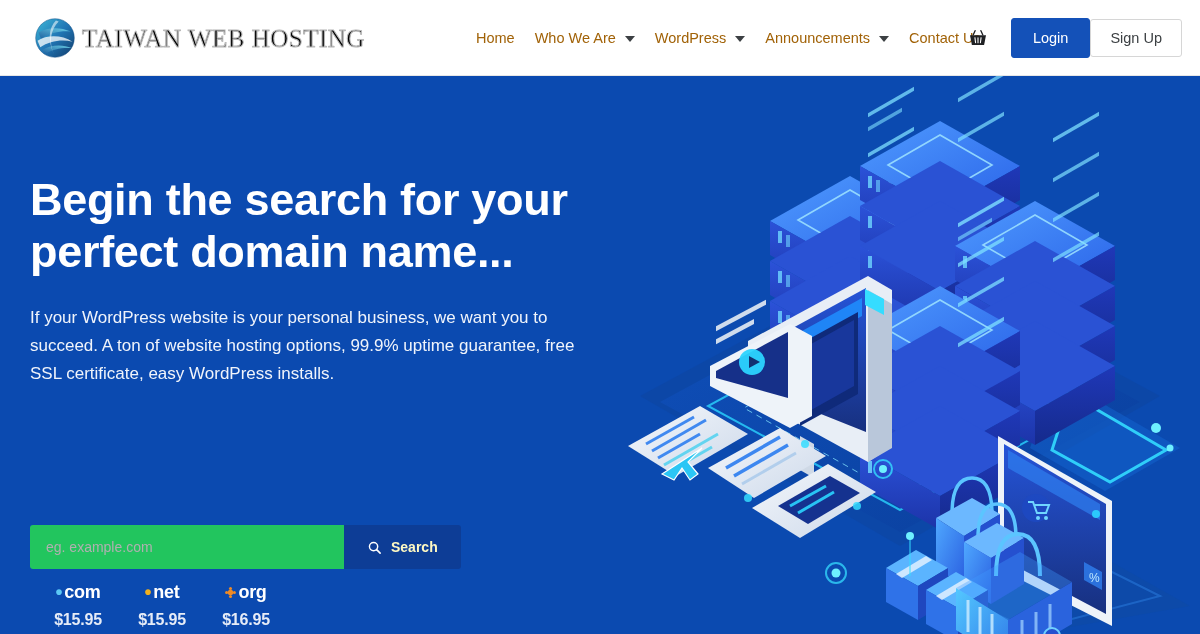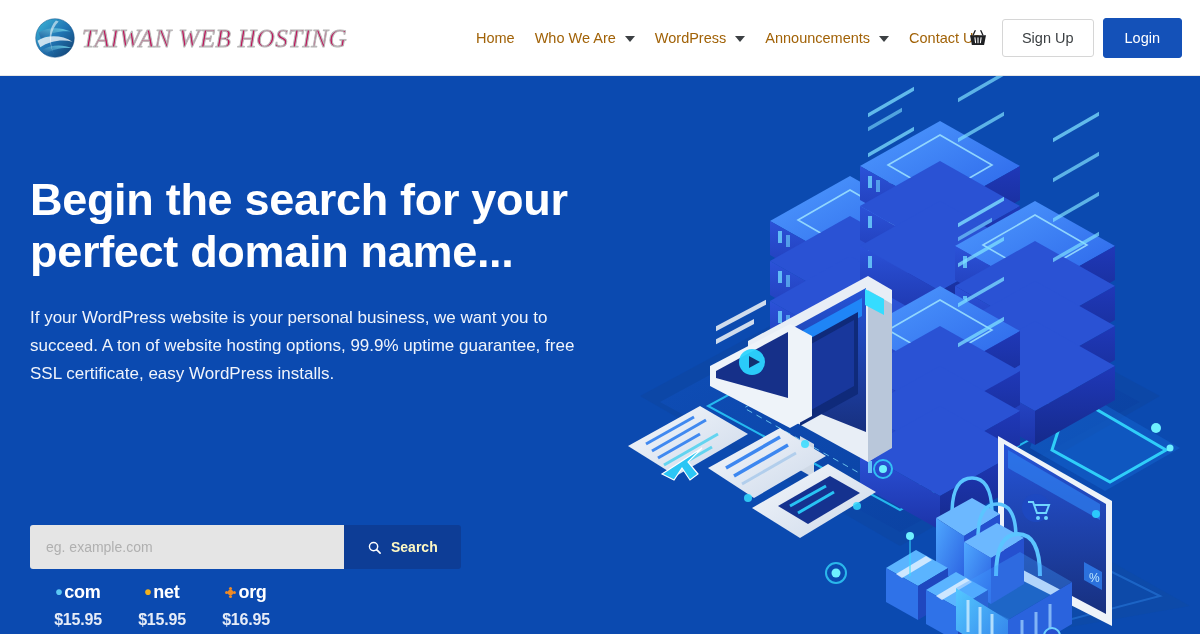--- a/index.html
+++ b/index.html
@@ -29,28 +29,27 @@
     align-items: center;
     gap: 4px;
     height: 52px;
   }
   .brand-globe { width: 46px; height: 46px; flex: 0 0 46px; }
   .brand-text {
     font-family: "Liberation Serif", serif;
     font-size: 25px;
     letter-spacing: 0.5px;
     font-weight: 400;
-    color: #be185d;
+    color: #000000;
     -webkit-text-stroke: 1px #b9b9b9;
     text-shadow: 0 0 1px #c9c9c9;
     white-space: nowrap;
     line-height: 1;
     position: relative;
     top: 1px;
-    font-style: italic;
   }
 
   .nav-center {
     position: absolute;
     left: 476px;
     top: 0;
     height: 76px;
     display: flex;
     align-items: center;
     gap: 0;
@@ -153,21 +152,21 @@
     height: 44px;
   }
   .search-input {
     width: 314px;
     height: 44px;
     border: none;
     outline: none;
     padding: 0 16px;
     font-size: 14px;
     color: #3c4043;
-    background: #e5e5e5;
+    background: #22c55e;
     border-radius: 3px 0 0 3px;
     font-family: "Liberation Sans", sans-serif;
   }
   .search-input::placeholder { color: #b0b0b0; }
   .search-btn {
     height: 44px;
     background: #0d3d96;
     color: #fef9c3;
     border: none;
     display: flex;
@@ -272,22 +271,22 @@
   </nav>
 
   <div class="nav-right">
     <div class="cart-btn">
       <svg width="20" height="20" viewBox="0 0 24 24">
         <path d="M8.5 3.2 L6.2 8.4 M15.5 3.2 L17.8 8.4" stroke="#202124" stroke-width="1.6" fill="none" stroke-linecap="round"></path>
         <path d="M2.4 8.6 L21.6 8.6 L19.3 20.4 L4.7 20.4 Z" fill="#202124"></path>
         <path d="M8.3 11.6 L9.1 17.6 M12 11.6 L12 17.6 M15.7 11.6 L14.9 17.6" stroke="#ffffff" stroke-width="1.3" fill="none" stroke-linecap="round"></path>
       </svg>
     </div>
+    <div class="btn btn-login">Login</div>
     <div class="btn btn-signup">Sign Up</div>
-    <div class="btn btn-login">Login</div>
   </div>
 </div>
 
 <section class="hero">
 
   <svg class="illus" viewBox="0 0 600 558">
     <defs>
       <linearGradient id="srvTop" x1="0" y1="0" x2="1" y2="1">
         <stop offset="0" stop-color="#4f9bff"></stop>
           <stop offset="1" stop-color="#2a63e8"></stop>

